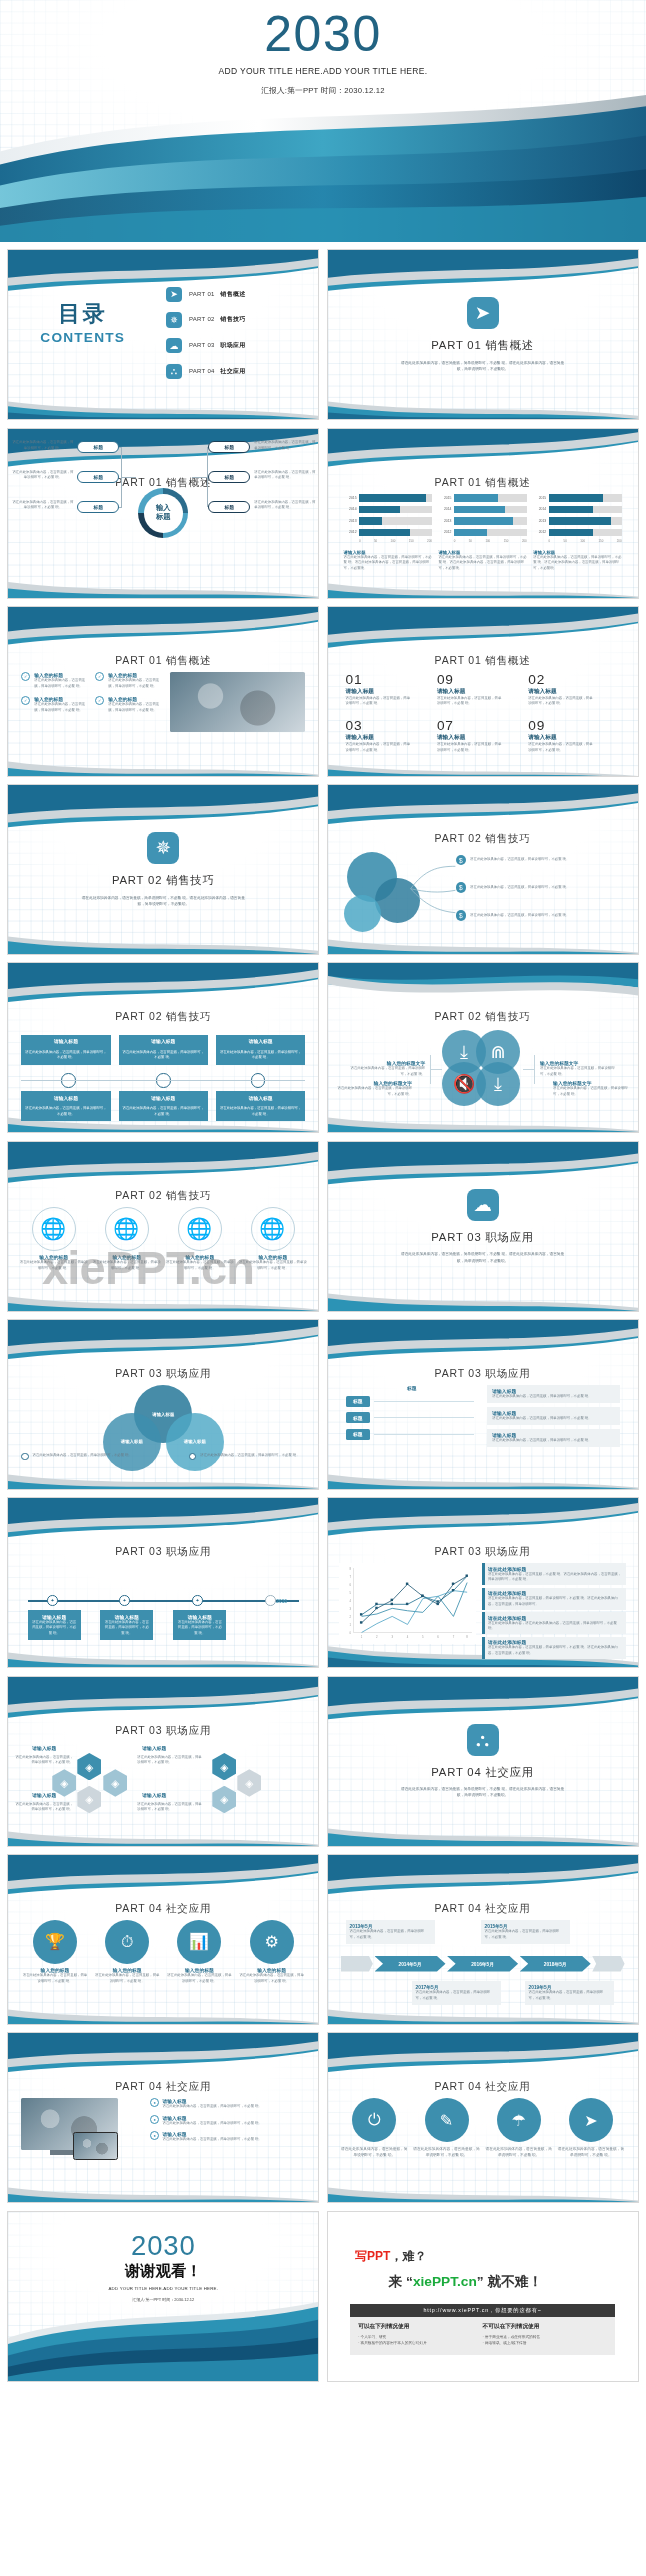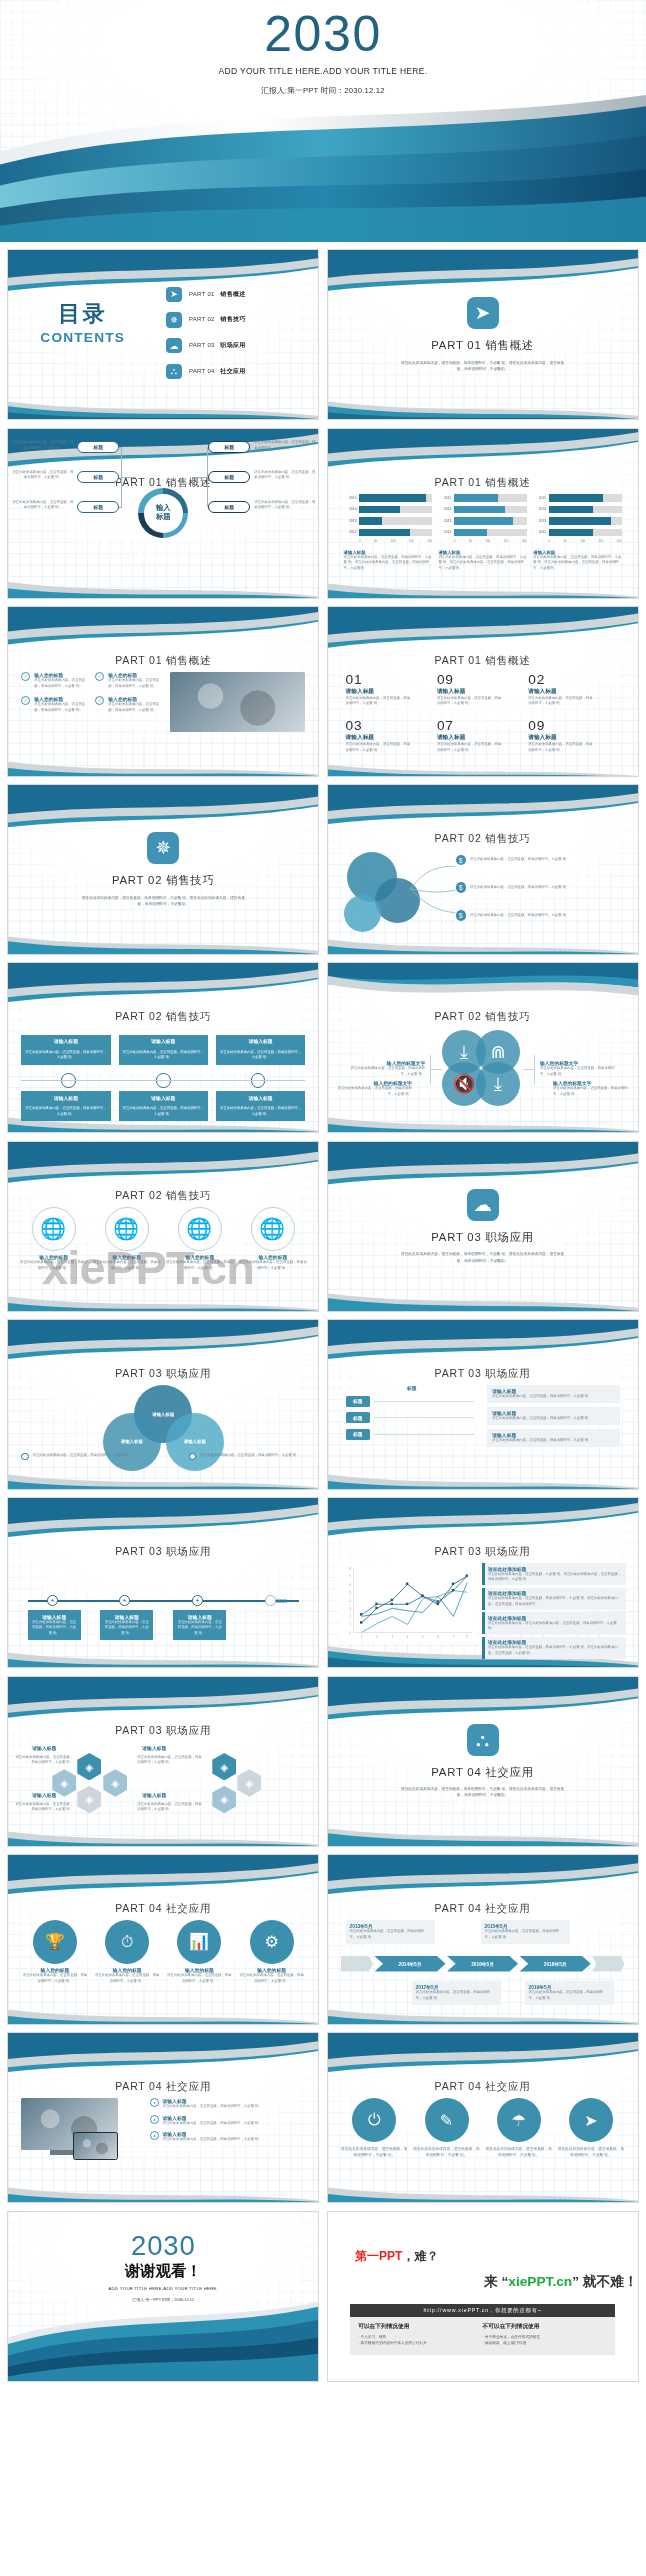--- a/index.html
+++ b/index.html
@@ -189,21 +189,21 @@
   
   .thx-year { font-size:27.5px; color:#2f7e9e; letter-spacing:0.8px; }
   .thx-cn { font-size:15.3px; font-weight:bold; color:#111; margin-top:-0.8px; }
   .thx-sub { font-size:4.4px; color:#333; margin-top:4px; letter-spacing:0.2px;}
   .thx-meta{ font-size:4px; color:#444; margin-top:6.5px; }
 
   
   .ad { width:312px; height:171px; border:0.8px solid #d8d8d8; background:#fff; position:relative; }
   .ad-l1 { font-size:12px; font-weight:bold; margin-left:27.5px; margin-top:36px; }
   .ad-l1 .red { color:#e8251c; }
-  .ad-l2 { font-size:13.7px; font-weight:bold; margin-left:61px; margin-top:8px;text-align:right; }
+  .ad-l2 { font-size:13.7px; font-weight:bold; margin-left:61px; margin-top:8px; }
   .ad-l2 .grn { color:#1bab3d; }
   .ad-bar { margin:13px 22.6px 0 22.6px; background:#3a3a3a; color:#fff; font-size:5.3px;
             text-align:center; padding:3.2px 0; letter-spacing:0.8px; }
   .ad-grid { margin:0 22.6px; background:#ececec; display:flex; padding:5.7px 8px 8px 8px; }
   .ad-col { flex:1; }
   .ad-h { font-size:5.7px; font-weight:bold; color:#1a1a1a; margin-bottom:3.2px; }
   .ad-li { font-size:3.7px; color:#555; line-height:1.8; }
 
   
   .watermark {
@@ -1379,21 +1379,21 @@
           <path d="M0,52 C120,16 260,34 386,6 L386,100 L0,100 Z" fill="#2c93b5"></path>
           <path d="M0,66 C130,30 260,50 386,22 L386,100 L0,100 Z" fill="#1b6c92" opacity=".9"></path>
           <path d="M0,80 C140,48 260,66 386,44 L386,100 L0,100 Z" fill="#0f4e72" opacity=".85"></path>
           <path d="M0,92 C140,66 260,80 386,64 L386,100 L0,100 Z" fill="#2a94b6" opacity=".8"></path>
         </svg>
       </div>
     </div>
 
     <div class="ad">
       <div class="ad-l1">
-        <span class="red">第一PPT</span><span>，难？</span>
+        <span class="red">写PPT</span><span>，难？</span>
       </div>
       <div class="ad-l2">
         <span>来 “</span><span class="grn">xiePPT.cn</span><span>” 就不难！</span>
       </div>
       <div class="ad-bar">http://www.xiePPT.cn，你想要的这都有~</div>
       <div class="ad-grid">
         <div class="ad-col">
           <div class="ad-h">可以在下列情况使用</div>
           <div class="ad-li">· <span>个人学习、研究</span></div>
           <div class="ad-li">· <span>将只模板中的内容用于本人的其它幻灯片</span></div>

